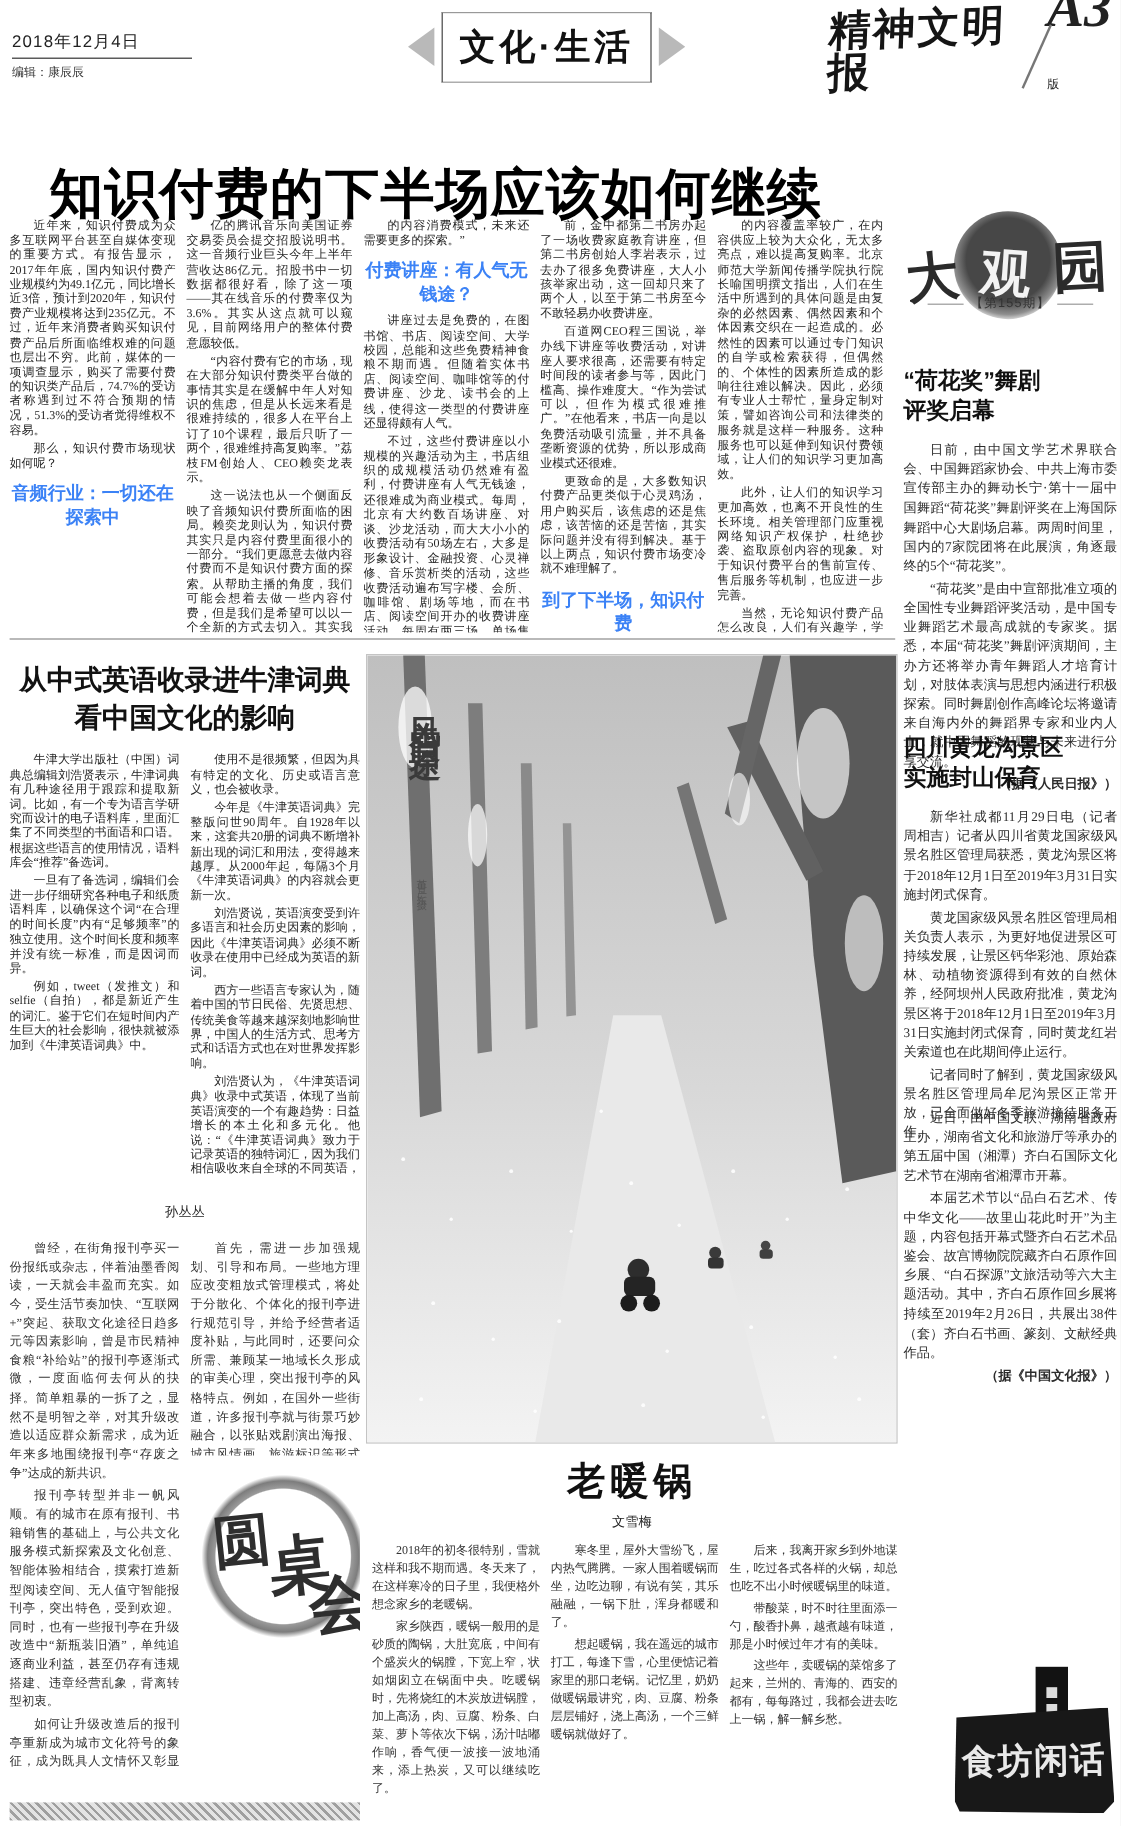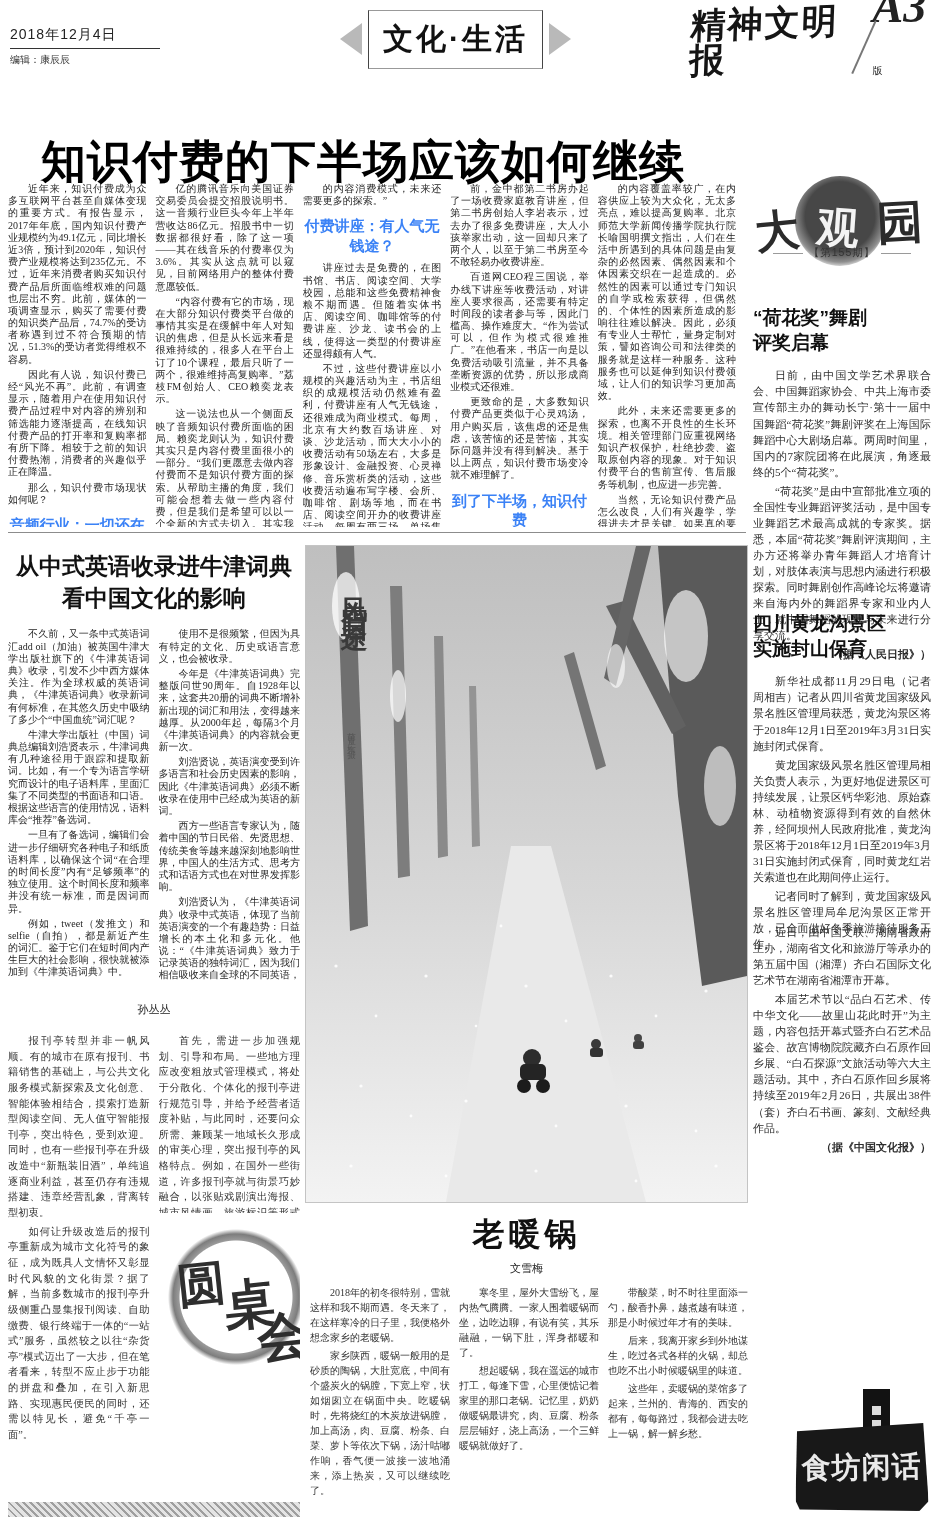--- a/index.html
+++ b/index.html
@@ -111,21 +111,20 @@
   <div class="abs hdr-right">
     <span class="masthead">精神文明报</span>
     <span class="slash"></span>
     <span class="pageno"><b>A3</b><small>版</small></span>
   </div>
 
   <h1 class="abs headline">知识付费的下半场应该如何继续</h1>
   <div class="abs cols lead-cols">
     <div class="col">
         <p class="bp">近年来，知识付费成为众多互联网平台甚至自媒体变现的重要方式。有报告显示，2017年年底，国内知识付费产业规模约为49.1亿元，同比增长近3倍，预计到2020年，知识付费产业规模将达到235亿元。不过，近年来消费者购买知识付费产品后所面临维权难的问题也层出不穷。此前，媒体的一项调查显示，购买了需要付费的知识类产品后，74.7%的受访者称遇到过不符合预期的情况，51.3%的受访者觉得维权不容易。</p>
-        <p class="bp">因此有人说，知识付费已经“风光不再”。此前，有调查显示，随着用户在使用知识付费产品过程中对内容的辨别和筛选能力逐渐提高，在线知识付费产品的打开率和复购率都有所下降。相较于之前的知识付费热潮，消费者的兴趣似乎正在降温。</p>
         <p class="bp">那么，知识付费市场现状如何呢？</p>
         <h3 class="subhead">音频行业：一切还在探索中</h3>
       </div>
     <div class="col">
         <p class="bp">亿的腾讯音乐向美国证券交易委员会提交招股说明书。这一音频行业巨头今年上半年营收达86亿元。招股书中一切数据都很好看，除了这一项——其在线音乐的付费率仅为3.6%。其实从这点就可以窥见，目前网络用户的整体付费意愿较低。</p>
         <p class="bp">“内容付费有它的市场，现在大部分知识付费类平台做的事情其实是在缓解中年人对知识的焦虑，但是从长远来看是很难持续的，很多人在平台上订了10个课程，最后只听了一两个，很难维持高复购率。”荔枝FM创始人、CEO赖奕龙表示。</p>
         <p class="bp">这一说法也从一个侧面反映了音频知识付费所面临的困局。赖奕龙则认为，知识付费其实只是内容付费里面很小的一部分。“我们更愿意去做内容付费而不是知识付费方面的探索。从帮助主播的角度，我们可能会想着去做一些内容付费，但是我们是希望可以以一个全新的方式去切入。其实我们现在也正在尝试。比如一些录播节目，对某一期进行付费收听。不过目前对于内容付费还在摸索之中，我们希望可以寻找出一个适合我们用户群体</p>
       </div>
     <div class="col">
         <p class="bp">的内容消费模式，未来还需要更多的探索。”</p>
@@ -135,50 +134,50 @@
       </div>
     <div class="col">
         <p class="bp">前，金中都第二书房办起了一场收费家庭教育讲座，但第二书房创始人李岩表示，过去办了很多免费讲座，大人小孩举家出动，这一回却只来了两个人，以至于第二书房至今不敢轻易办收费讲座。</p>
         <p class="bp">百道网CEO程三国说，举办线下讲座等收费活动，对讲座人要求很高，还需要有特定时间段的读者参与等，因此门槛高、操作难度大。“作为尝试可以，但作为模式很难推广。”在他看来，书店一向是以免费活动吸引流量，并不具备垄断资源的优势，所以形成商业模式还很难。</p>
         <p class="bp">更致命的是，大多数知识付费产品更类似于心灵鸡汤，用户购买后，该焦虑的还是焦虑，该苦恼的还是苦恼，其实际问题并没有得到解决。基于以上两点，知识付费市场变冷就不难理解了。</p>
         <h3 class="subhead pre">到了下半场，知识付费
 产品如何转型？</h3>
       </div>
     <div class="col">
         <p class="bp">的内容覆盖率较广，在内容供应上较为大众化，无太多亮点，难以提高复购率。北京师范大学新闻传播学院执行院长喻国明撰文指出，人们在生活中所遇到的具体问题是由复杂的必然因素、偶然因素和个体因素交织在一起造成的。必然性的因素可以通过专门知识的自学或检索获得，但偶然的、个体性的因素所造成的影响往往难以解决。因此，必须有专业人士帮忙，量身定制对策，譬如咨询公司和法律类的服务就是这样一种服务。这种服务也可以延伸到知识付费领域，让人们的知识学习更加高效。</p>
-        <p class="bp">此外，未来还需要更多的探索，也离不开良性的生长环境。相关管理部门应重视网络知识产权保护，杜绝抄袭、盗取原创内容的现象。对于知识付费平台的售前宣传、售后服务等机制，也应进一步完善。</p>
+        <p class="bp">此外，让人们的知识学习更加高效，也离不开良性的生长环境。相关管理部门应重视网络知识产权保护，杜绝抄袭、盗取原创内容的现象。对于知识付费平台的售前宣传、售后服务等机制，也应进一步完善。</p>
         <p class="bp">当然，无论知识付费产品怎么改良，人们有兴趣学，学得进去才是关键。如果真的要提升自己的综合素养，除了购买知识付费产品，还必须自己下功夫。</p>
       </div>
   </div>
   <div class="abs rule rule-mid"></div>
 
   <div class="abs ox">
     <h2 class="ox-title pre">从中式英语收录进牛津词典
 看中国文化的影响</h2>
     <div class="cols ox-cols">
       <div class="col">
-          <p class="bp">不久前，又一条中式英语词汇add oil（加油）被英国牛津大学出版社旗下的《牛津英语词典》收录，引发不少中西方媒体关注。作为全球权威的英语词典，《牛津英语词典》收录新词有何标准，在其悠久历史中吸纳了多少个“中国血统”词汇呢？</p>
           <p class="bp">牛津大学出版社（中国）词典总编辑刘浩贤表示，牛津词典有几种途径用于跟踪和提取新词。比如，有一个专为语言学研究而设计的电子语料库，里面汇集了不同类型的书面语和口语。根据这些语言的使用情况，语料库会“推荐”备选词。</p>
           <p class="bp">一旦有了备选词，编辑们会进一步仔细研究各种电子和纸质语料库，以确保这个词“在合理的时间长度”内有“足够频率”的独立使用。这个时间长度和频率并没有统一标准，而是因词而异。</p>
           <p class="bp">例如，tweet（发推文）和selfie（自拍），都是新近产生的词汇。鉴于它们在短时间内产生巨大的社会影响，很快就被添加到《牛津英语词典》中。</p>
         </div>
       <div class="col">
           <p class="bp">使用不是很频繁，但因为具有特定的文化、历史或语言意义，也会被收录。</p>
           <p class="bp">今年是《牛津英语词典》完整版问世90周年。自1928年以来，这套共20册的词典不断增补新出现的词汇和用法，变得越来越厚。从2000年起，每隔3个月《牛津英语词典》的内容就会更新一次。</p>
           <p class="bp">刘浩贤说，英语演变受到许多语言和社会历史因素的影响，因此《牛津英语词典》必须不断收录在使用中已经成为英语的新词。</p>
           <p class="bp">西方一些语言专家认为，随着中国的节日民俗、先贤思想、传统美食等越来越深刻地影响世界，中国人的生活方式、思考方式和话语方式也在对世界发挥影响。</p>
           <p class="bp">刘浩贤认为，《牛津英语词典》收录中式英语，体现了当前英语演变的一个有趣趋势：日益增长的本土化和多元化。他说：“《牛津英语词典》致力于记录英语的独特词汇，因为我们相信吸收来自全球的不同英语，才能够讲述更完整的语言故事。”</p>
         </div>
     </div>
   </div>
 
   <div class="abs kiosk">
     <div class="k-byline">孙丛丛</div>
     <div class="cols k-cols">
       <div class="col">
+          <p class="bp">曾经，在街角报刊亭买一份报纸或杂志，伴着油墨香阅读，一天就会丰盈而充实。如今，受生活节奏加快、“互联网+”突起、获取文化途径日趋多元等因素影响，曾是市民精神食粮“补给站”的报刊亭逐渐式微，一度面临何去何从的抉择。简单粗暴的一拆了之，显然不是明智之举，对其升级改造以适应群众新需求，成为近年来多地围绕报刊亭“存废之争”达成的新共识。</p>
           <p class="bp">报刊亭转型并非一帆风顺。有的城市在原有报刊、书籍销售的基础上，与公共文化服务模式新探索及文化创意、智能体验相结合，摸索打造新型阅读空间、无人值守智能报刊亭，突出特色，受到欢迎。同时，也有一些报刊亭在升级改造中“新瓶装旧酒”，单纯追逐商业利益，甚至仍存有违规搭建、违章经营乱象，背离转型初衷。</p>
           <p class="bp">如何让升级改造后的报刊亭重新成为城市文化符号的象征，成为既具人文情怀又彰显时代风貌的文化街景？据了解，当前多数城市的报刊亭升级侧重凸显集报刊阅读、自助缴费、银行终端于一体的“一站式”服务，虽然较之以往“杂货亭”模式迈出了一大步，但在笔者看来，转型不应止步于功能的拼盘和叠加，在引入新思路、实现惠民便民的同时，还需以特见长，避免“千亭一面”。</p>
         </div>
       <div class="col">
         <div class="k-col2-text">
             <p class="bp">首先，需进一步加强规划、引导和布局。一些地方理应改变粗放式管理模式，将处于分散化、个体化的报刊亭进行规范引导，并给予经营者适度补贴，与此同时，还要问众所需、兼顾某一地域长久形成的审美心理，突出报刊亭的风格特点。例如，在国外一些街道，许多报刊亭就与街景巧妙融合，以张贴戏剧演出海报、城市风情画、旅游标识等形式展示地域民俗，既具“文化味”又吸引游客驻足，值得我们学习借鉴。</p>
           </div>
         <div class="rt-seal">
           <div class="rt-ring"></div>
           <span class="rt-ch rt-c1">圆</span>
@@ -257,22 +256,22 @@
   <div class="abs cols ng-cols">
     <div class="col">
         <p class="bp">2018年的初冬很特别，雪就这样和我不期而遇。冬天来了，在这样寒冷的日子里，我便格外想念家乡的老暖锅。</p>
         <p class="bp">家乡陕西，暖锅一般用的是砂质的陶锅，大肚宽底，中间有个盛炭火的锅膛，下宽上窄，状如烟囱立在锅面中央。吃暖锅时，先将烧红的木炭放进锅膛，加上高汤，肉、豆腐、粉条、白菜、萝卜等依次下锅，汤汁咕嘟作响，香气便一波接一波地涌来，添上热炭，又可以继续吃了。</p>
       </div>
     <div class="col">
         <p class="bp">寒冬里，屋外大雪纷飞，屋内热气腾腾。一家人围着暖锅而坐，边吃边聊，有说有笑，其乐融融，一锅下肚，浑身都暖和了。</p>
         <p class="bp">想起暖锅，我在遥远的城市打工，每逢下雪，心里便惦记着家里的那口老锅。记忆里，奶奶做暖锅最讲究，肉、豆腐、粉条层层铺好，浇上高汤，一个三鲜暖锅就做好了。</p>
       </div>
     <div class="col">
+        <p class="bp">后来，我离开家乡到外地谋生，吃过各式各样的火锅，却总也吃不出小时候暖锅里的味道。</p>
         <p class="bp">带酸菜，时不时往里面添一勺，酸香扑鼻，越煮越有味道，那是小时候过年才有的美味。</p>
-        <p class="bp">后来，我离开家乡到外地谋生，吃过各式各样的火锅，却总也吃不出小时候暖锅里的味道。</p>
         <p class="bp">这些年，卖暖锅的菜馆多了起来，兰州的、青海的、西安的都有，每每路过，我都会进去吃上一锅，解一解乡愁。</p>
       </div>
   </div>
 
   <div class="abs sb">
     <div class="sb-logo">
       <div class="ink"></div>
       <span class="lg-ch lg-1">大</span>
       <span class="lg-ch lg-2">观</span>
       <span class="lg-ch lg-3">园</span>

